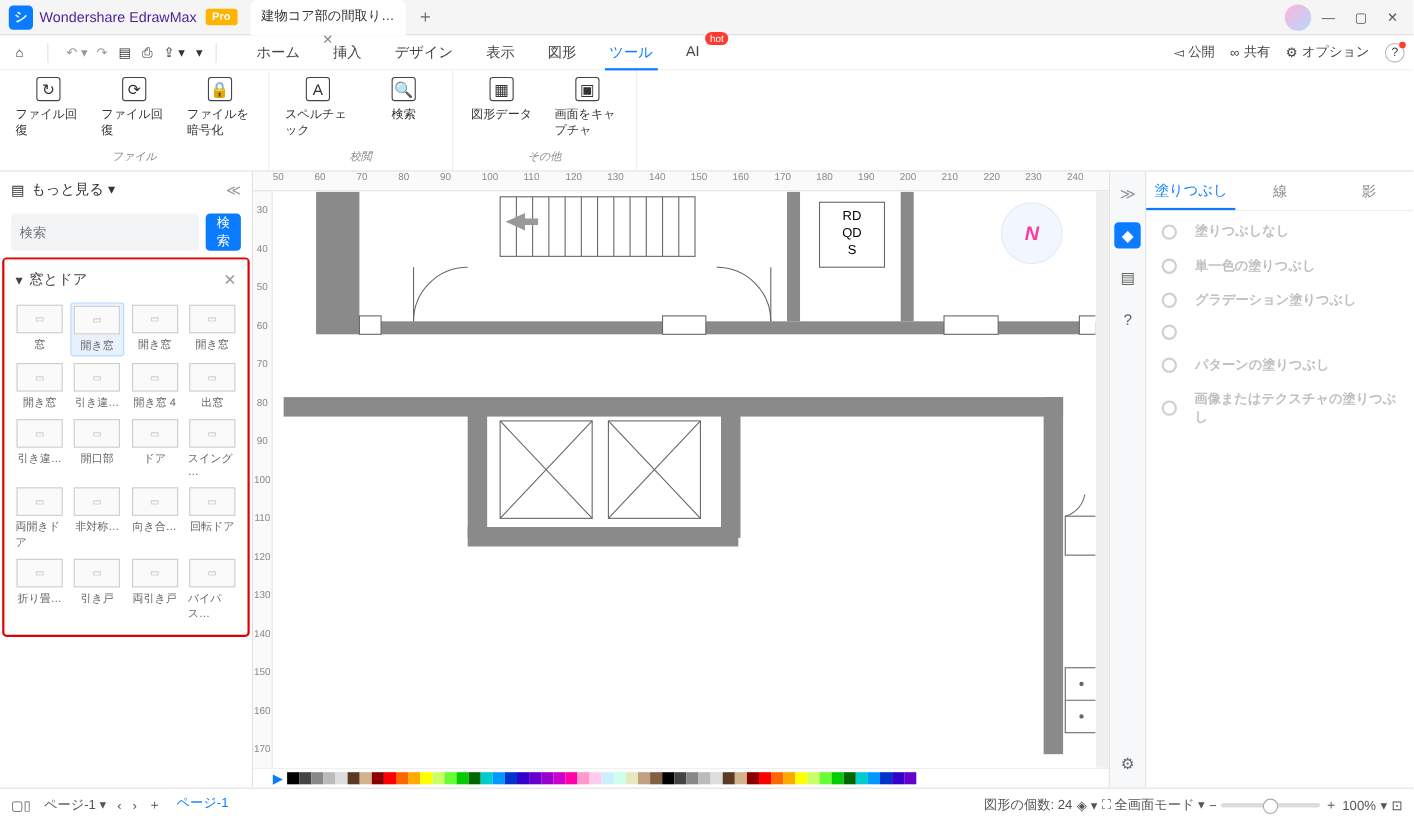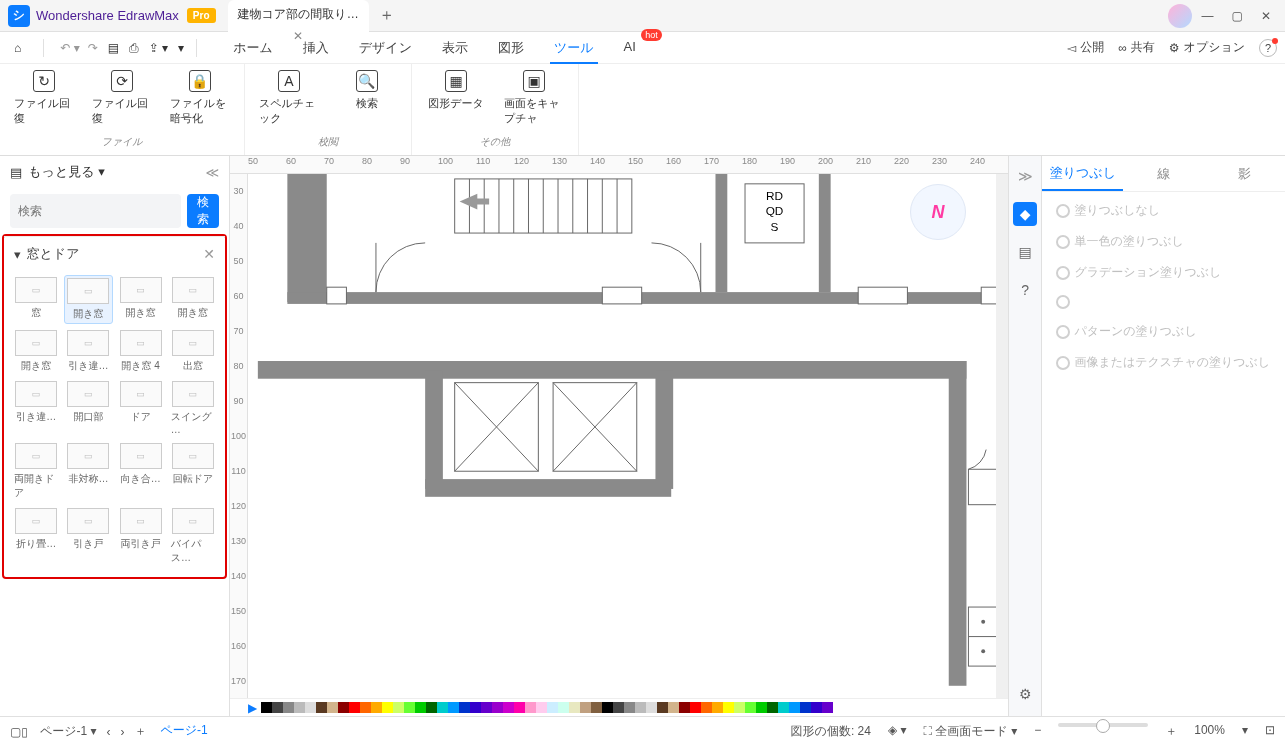--- a/index.html
+++ b/index.html
@@ -84,28 +84,28 @@
 .rt-btn.expand { color:#999; }
 .rt-btn.active { background:#0b7cff; color:#fff; }
 .rt-gear { margin-top:auto; margin-bottom:10px; }
 
 
 .right-panel { width: 263px; border-left: 1px solid #e0e0e0; background: #fff; padding: 0; }
 .rp-tabs { display: flex; height: 36px; border-bottom: 1px solid #eee; }
 .rp-tab { flex: 1; display:flex; align-items:center; justify-content:center; font-size:13px; color:#888; }
 .rp-tab.active { color:#0b7cff; border-bottom:2px solid #0b7cff; font-weight:500; }
 .rp-opts { padding: 10px 14px; display:flex; flex-direction:column; gap: 14px; }
-.rp-opt { display:flex; align-items:center; gap:4px; font-size:12px; color:#c0c0c0; }
+.rp-opt { display:flex; align-items:center; gap:16px; font-size:12px; color:#c0c0c0;font-weight:bold; }
 .rp-radio { width:14px; height:14px; border:2px solid #d0d0d0; border-radius:50%; }
 
 
 .statusbar { height: 30px; border-top: 1px solid #e0e0e0; display: flex; align-items: center; padding: 0 10px; font-size: 12px; color: #555; gap: 12px; background:#fff; }
 .statusbar .pages { display:flex; align-items:center; gap:10px; }
 .statusbar .page-tab { color:#0b7cff; border-bottom: 2px solid transparent; padding: 4px 2px; }
-.statusbar .right { margin-left:auto; display:flex; gap:17px; }
+.statusbar .right { margin-left:auto; display:flex; align-items:center; gap:4px; }
 .zoom-slider { width:90px; height:4px; background:#ddd; border-radius:2px; position:relative; }
 .zoom-slider::after { content:"";position:absolute; left:50%; top:-4px; width:12px; height:12px; background:#fff; border:1px solid #aaa; border-radius:50%; transform:translateX(-50%); }
 </style>
 </head>
 <body>
 
 <div class="titlebar">
   <div class="app-logo">シ</div>
   <span class="app-name">Wondershare EdrawMax</span>
   <span class="pro-badge">Pro</span>

